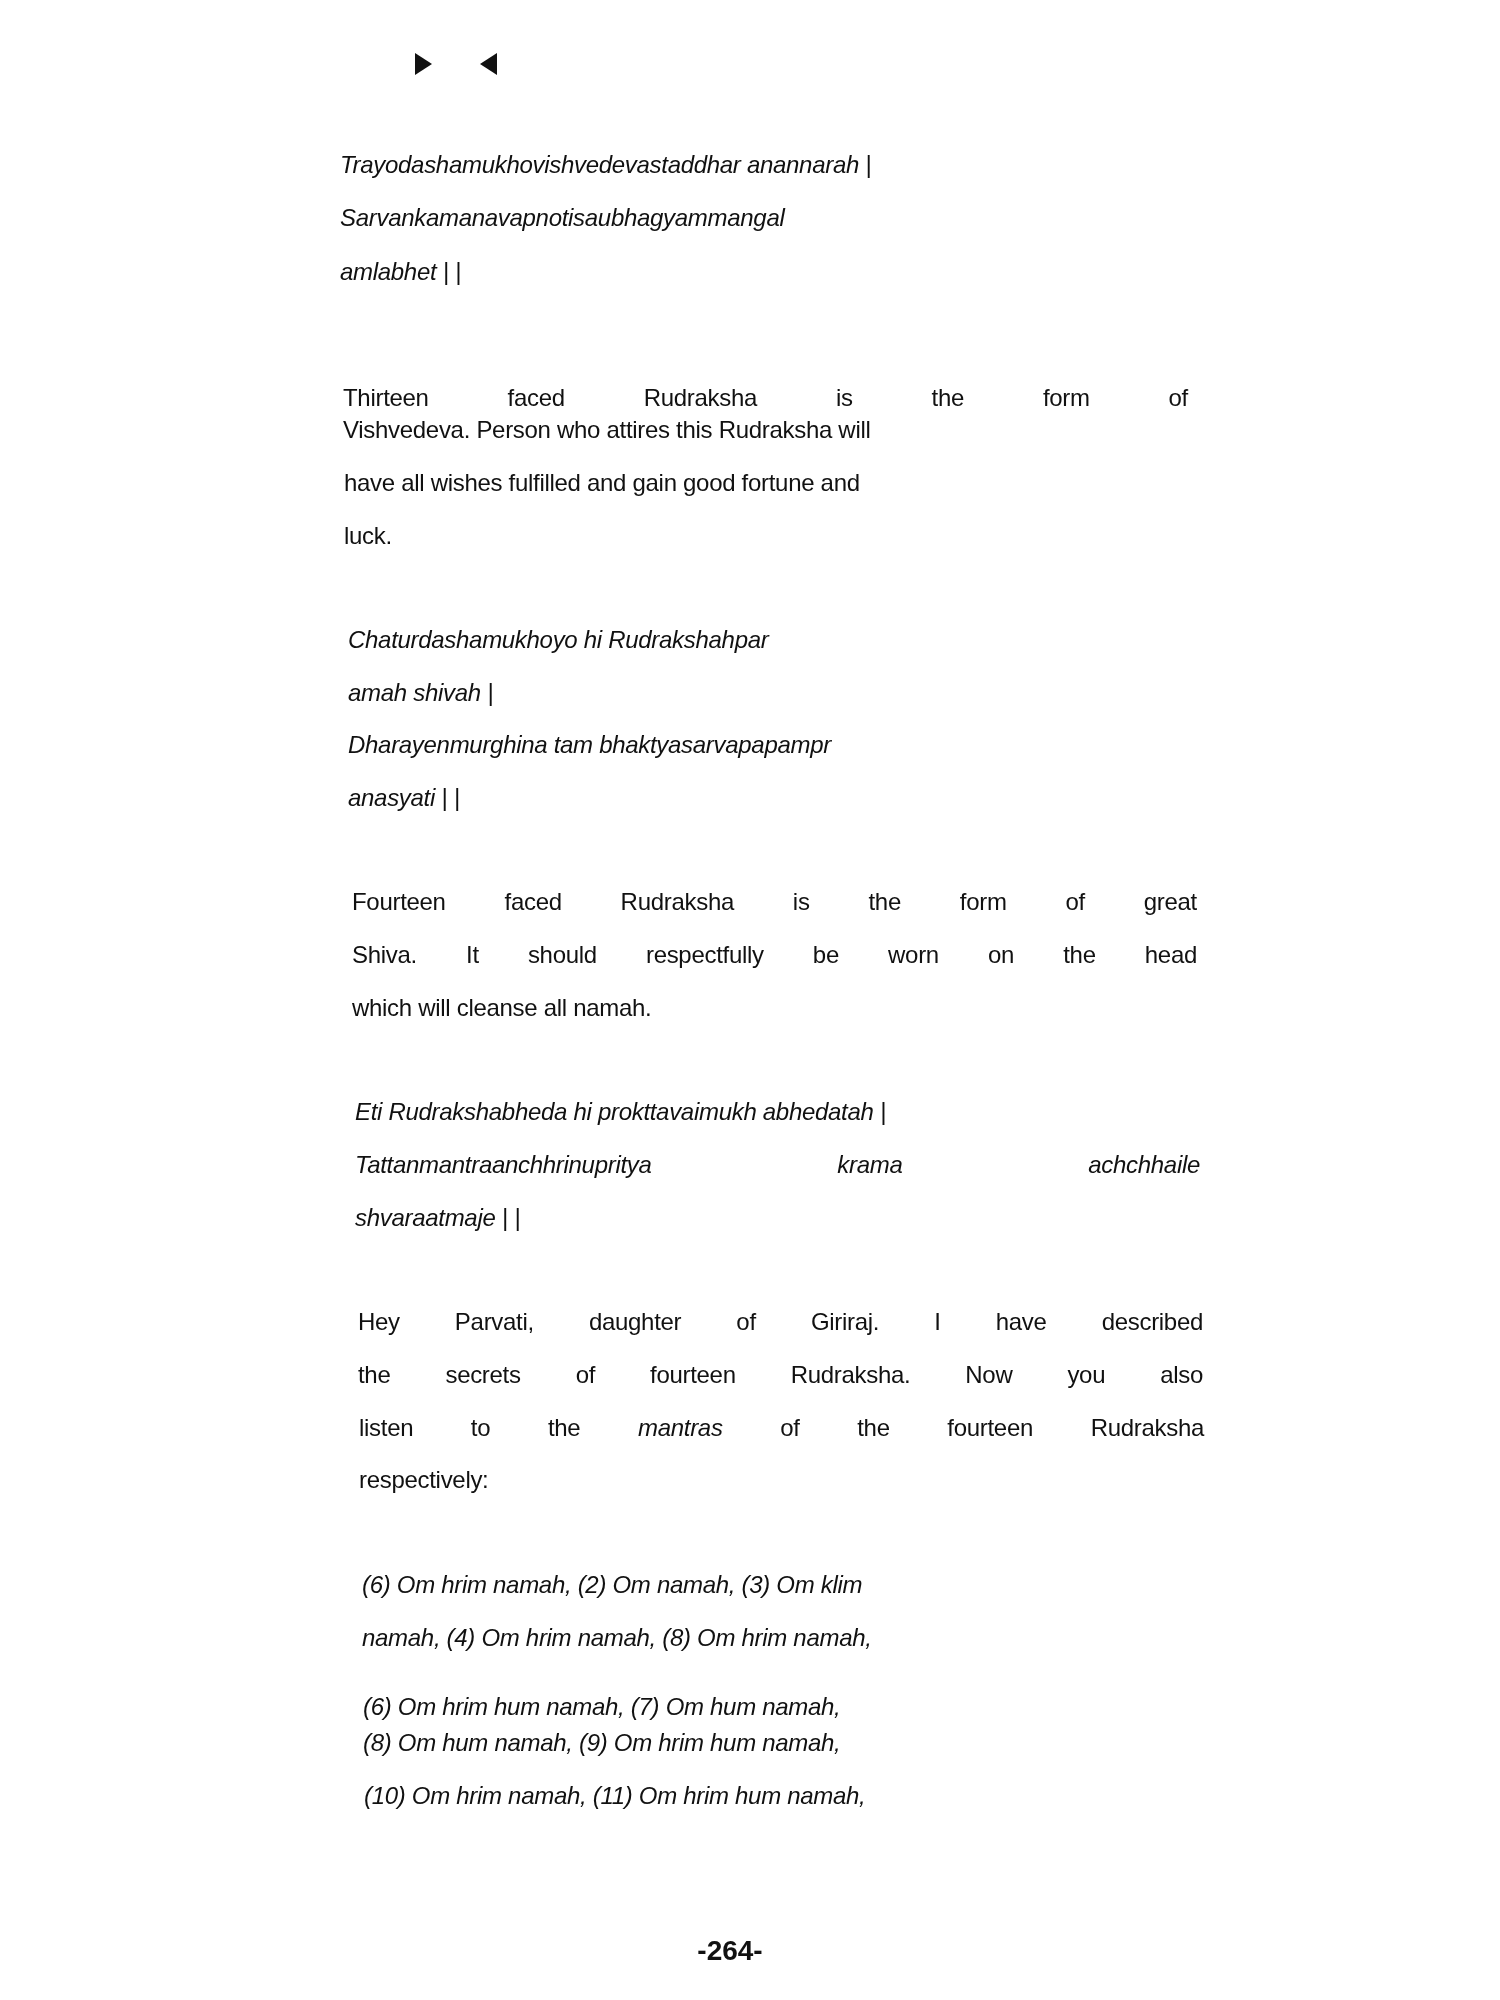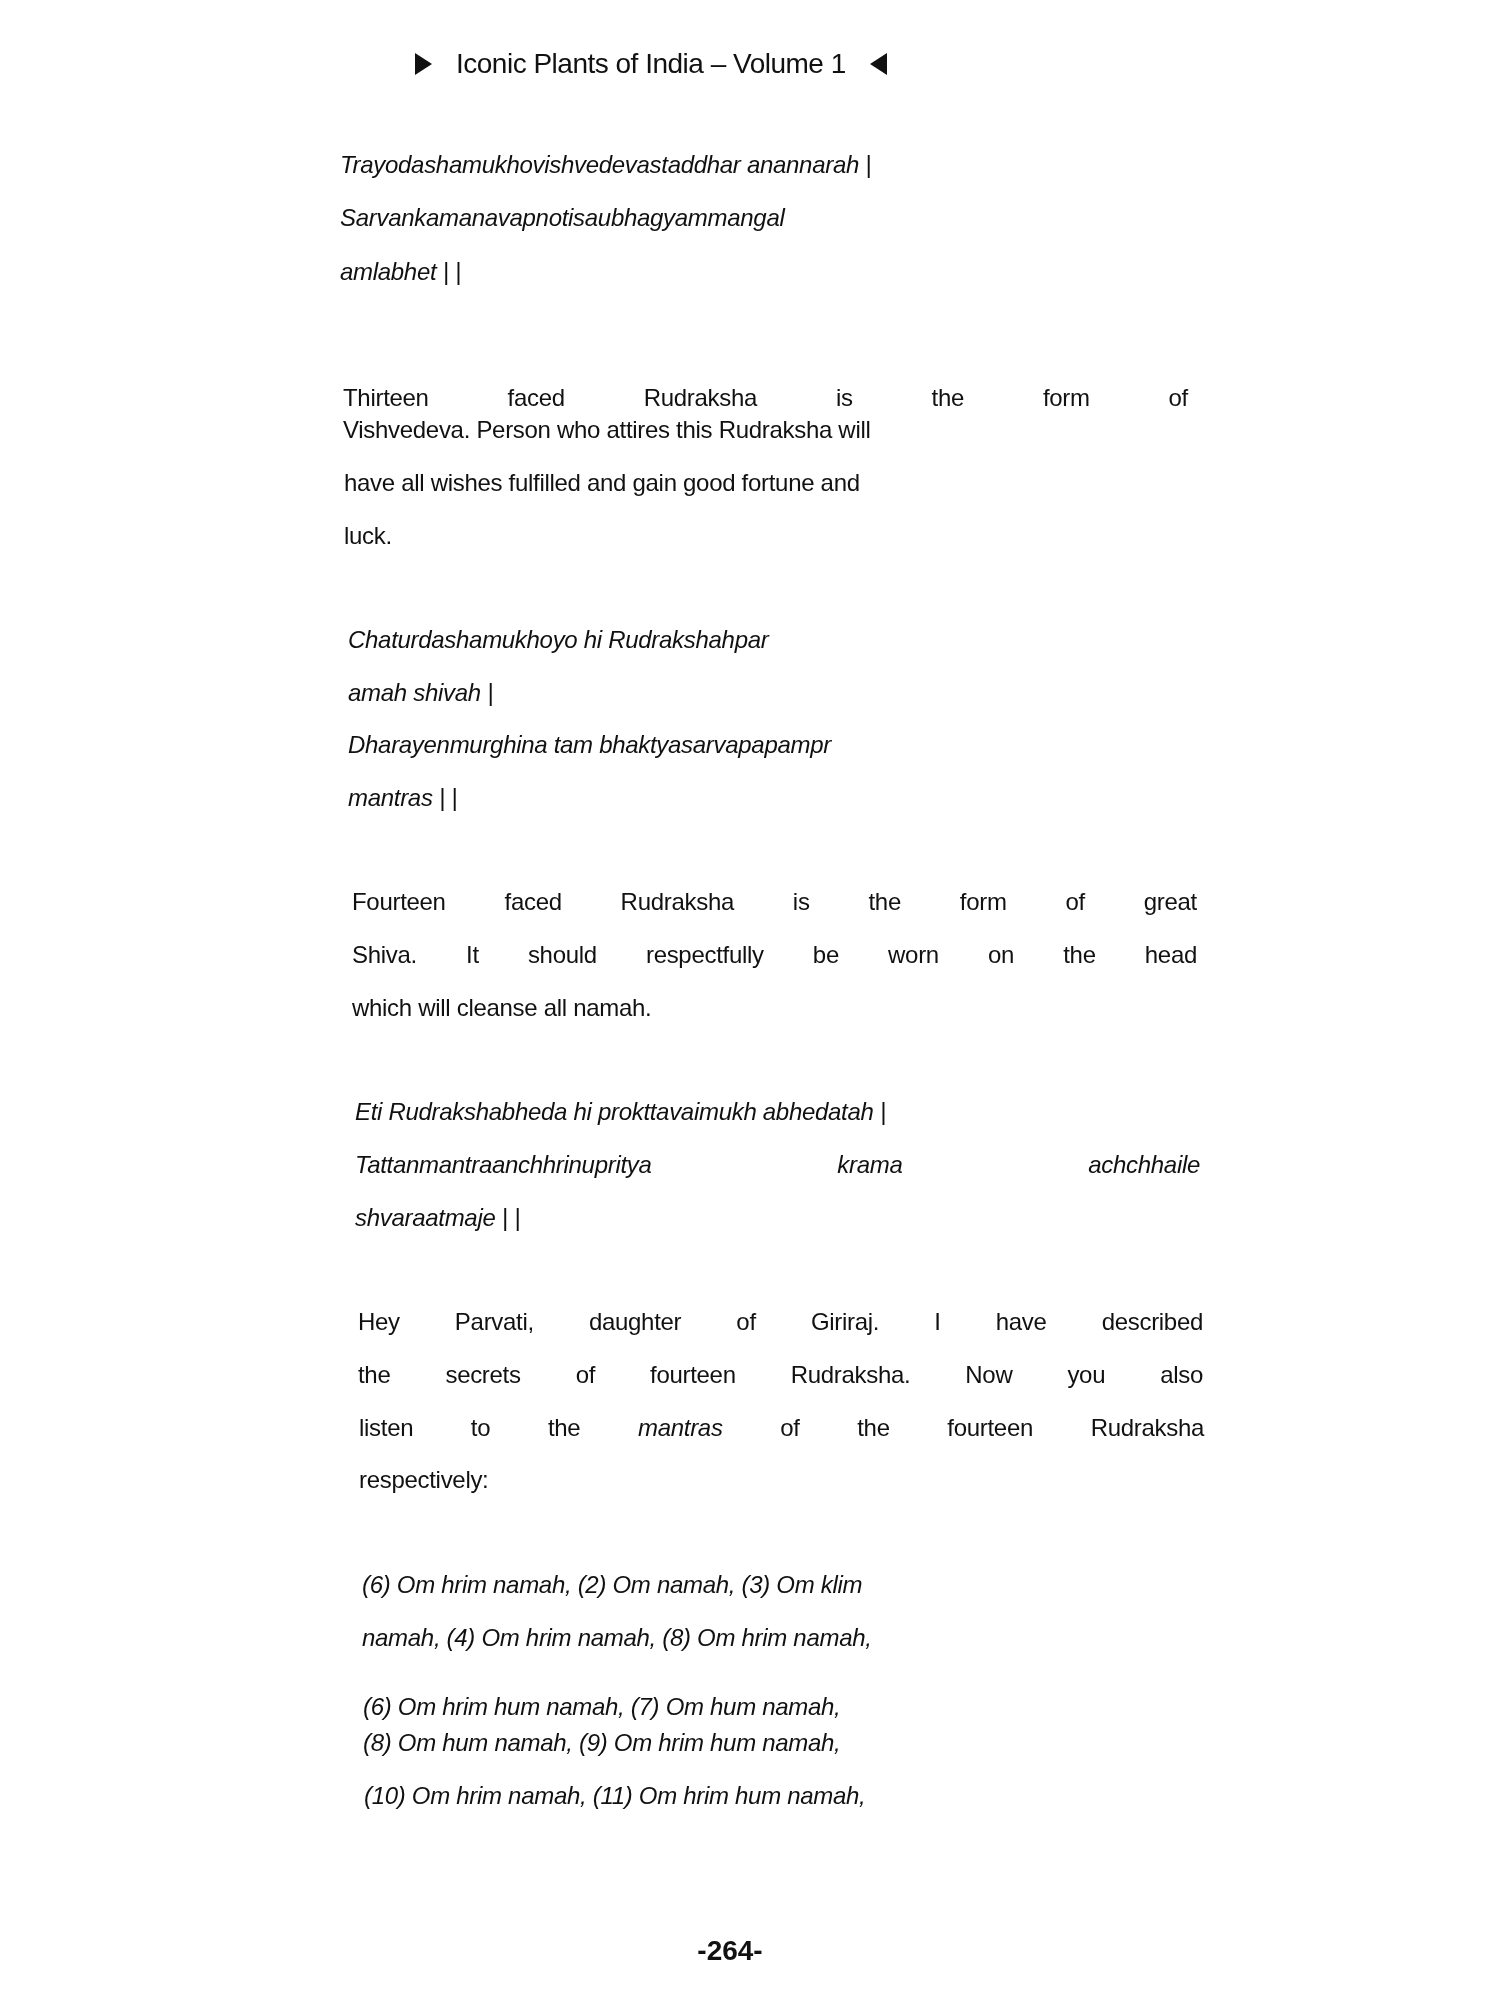--- a/index.html
+++ b/index.html
@@ -16,42 +16,41 @@
   .just { text-align: justify; text-align-last: justify; }
   .pagenum { position: absolute; left: 0; width: 1500px; top: 1935px; text-align: center;
              font-size: 28px; font-weight: bold; }
   .pagenum span { display: inline-block; margin-left: -40px; }
 </style>
 </head>
 <body>
 
 <div class="header">
   <span class="tri-r"></span>
-  <span>Iconic Plants of India – Volume 1</span>
   <span class="tri-l"></span>
 </div>
 
 <div>
   <div class="line it" style="left:340px; top:143px;">Trayodashamukhovishvedevastaddhar anannarah |</div>
   <div class="line it" style="left:340px; top:196px;">Sarvankamanavapnotisaubhagyammangal</div>
   <div class="line it" style="left:340px; top:250px;">amlabhet | |</div>
 </div>
 
 <div>
   <div class="line just" style="left:343px; top:356px; width:845px;margin-top:20px;">Thirteen faced Rudraksha is the form of</div>
   <div class="line" style="left:343px; top:408px;">Vishvedeva. Person who attires this Rudraksha will</div>
   <div class="line" style="left:344px; top:461px;">have all wishes fulfilled and gain good fortune and</div>
   <div class="line" style="left:344px; top:514px;">luck.</div>
 </div>
 
 <div>
   <div class="line it" style="left:348px; top:618px;">Chaturdashamukhoyo hi Rudrakshahpar</div>
   <div class="line it" style="left:348px; top:671px;">amah shivah |</div>
   <div class="line it" style="left:348px; top:723px;">Dharayenmurghina tam bhaktyasarvapapampr</div>
-  <div class="line it" style="left:348px; top:776px;">mantras | |</div>
+  <div class="line it" style="left:348px; top:776px;">anasyati | |</div>
 </div>
 
 <div>
   <div class="line just" style="left:352px; top:880px; width:845px;">Fourteen faced Rudraksha is the form of great</div>
   <div class="line just" style="left:352px; top:933px; width:845px;">Shiva. It should respectfully be worn on the head</div>
   <div class="line" style="left:352px; top:986px;">which will cleanse all namah.</div>
 </div>
 
 <div>
   <div class="line it" style="left:355px; top:1090px;">Eti Rudrakshabheda hi prokttavaimukh abhedatah |</div>

